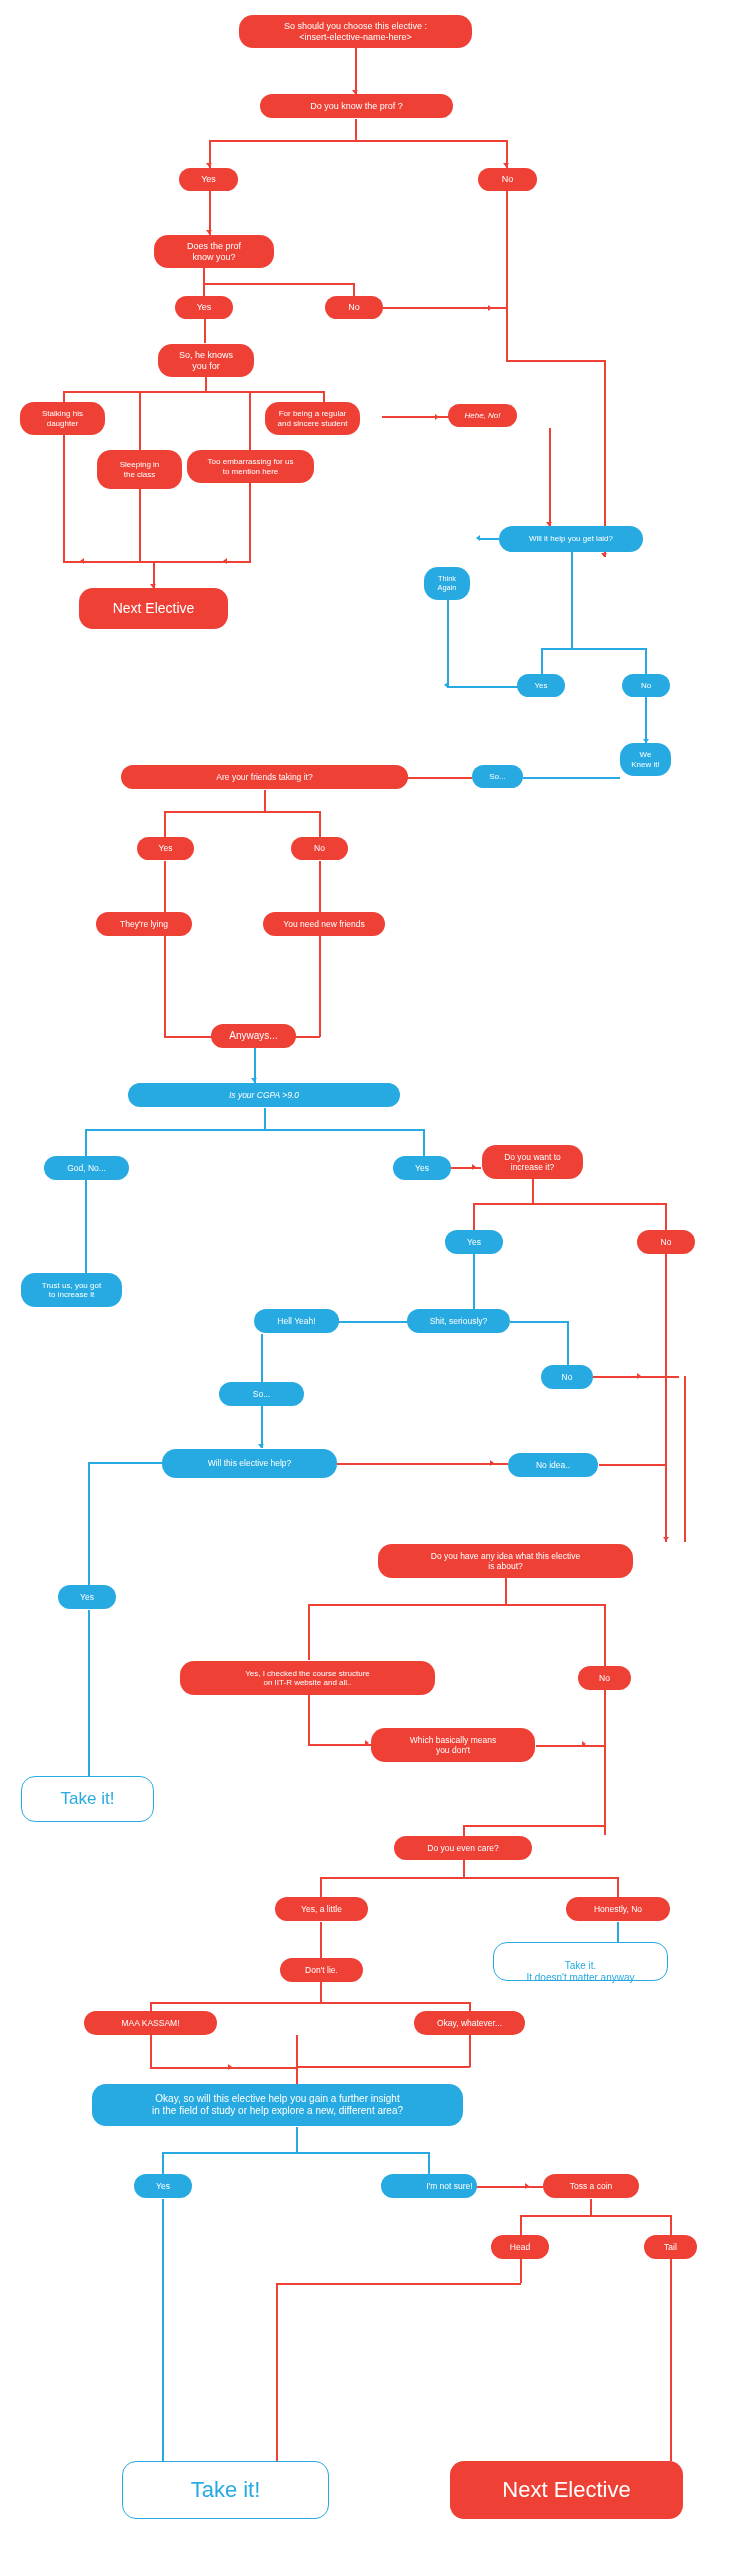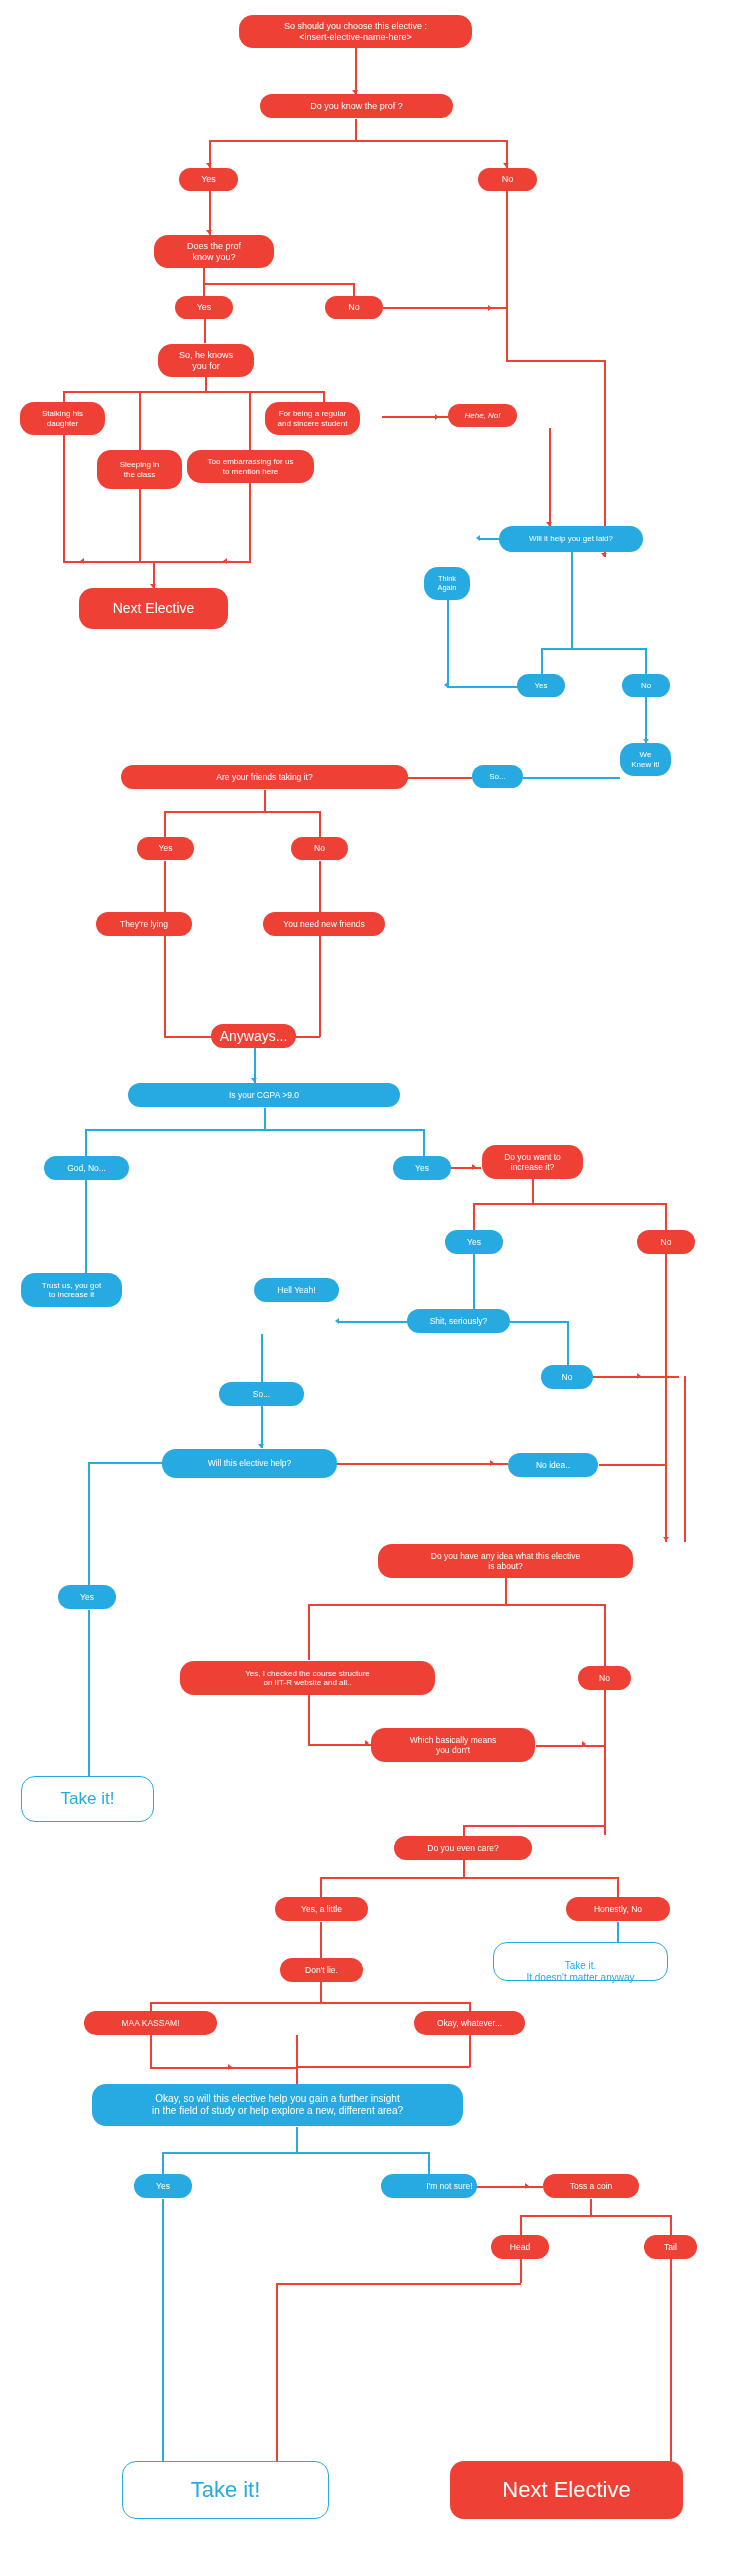--- a/index.html
+++ b/index.html
@@ -290,25 +290,25 @@
       </div>
       <div class="node red" style="left: 291px; top: 837px; width: 57px; height: 23px; font-size: 8.5px;">
         <span style="white-space: pre-line;">No</span>
       </div>
       <div class="node red" style="left: 96px; top: 912px; width: 96px; height: 24.4px; font-size: 8.5px;">
         <span style="white-space: pre-line;">They're lying</span>
       </div>
       <div class="node red" style="left: 263px; top: 912px; width: 122px; height: 24.4px; font-size: 8.5px;">
         <span style="white-space: pre-line;">You need new friends</span>
       </div>
-      <div class="node red" style="left: 211px; top: 1024px; width: 85px; height: 24.4px; font-size: 14px;">
+      <div class="node red" style="left: 211px; top: 1024px; width: 85px; height: 24.4px; font-size: 10px;">
         <span style="white-space: pre-line;">Anyways...</span>
       </div>
       <div class="node blue" style="left: 128px; top: 1083px; width: 272px; height: 24.4px; font-size: 8.5px;">
-        <span style="white-space: pre-line;">Is your CGPA &gt;9.0</span>
+        <span style="white-space: pre-line; font-style: italic;">Is your CGPA &gt;9.0</span>
       </div>
       <div class="node blue" style="left: 44px; top: 1156px; width: 85px; height: 24.4px; font-size: 8.5px;">
         <span style="white-space: pre-line;">God, No...</span>
       </div>
       <div class="node blue" style="left: 393px; top: 1156px; width: 58px; height: 24.4px; font-size: 8.5px;">
         <span style="white-space: pre-line;">Yes</span>
       </div>
       <div class="node red" style="left: 482px; top: 1145px; width: 101px; height: 34px; font-size: 8.5px;">
         <span style="white-space: pre-line;">Do you want to
 increase it?</span>
@@ -316,21 +316,21 @@
       <div class="node blue" style="left: 445px; top: 1230px; width: 58px; height: 24.4px; font-size: 8.5px;">
         <span style="white-space: pre-line;">Yes</span>
       </div>
       <div class="node red" style="left: 637px; top: 1230px; width: 58px; height: 24.4px; font-size: 8.5px;">
         <span style="white-space: pre-line;">No</span>
       </div>
       <div class="node blue" style="left: 21px; top: 1273px; width: 101px; height: 34px; font-size: 8px;">
         <span style="white-space: pre-line;">Trust us, you got
 to increase it</span>
       </div>
-      <div class="node blue" style="left: 254px; top: 1278px; width: 85px; height: 24.4px; font-size: 8.5px;">
+      <div class="node blue" style="left: 254px; top: 1309px; width: 85px; height: 24.4px; font-size: 8.5px;">
         <span style="white-space: pre-line;">Hell Yeah!</span>
       </div>
       <div class="node blue" style="left: 407px; top: 1309px; width: 103px; height: 24.4px; font-size: 8.5px;">
         <span style="white-space: pre-line;">Shit, seriously?</span>
       </div>
       <div class="node blue" style="left: 541px; top: 1365px; width: 52px; height: 24.4px; font-size: 8.5px;">
         <span style="white-space: pre-line;">No</span>
       </div>
       <div class="node blue" style="left: 219px; top: 1382px; width: 85px; height: 24.4px; font-size: 8.5px;">
         <span style="white-space: pre-line;">So...</span>

